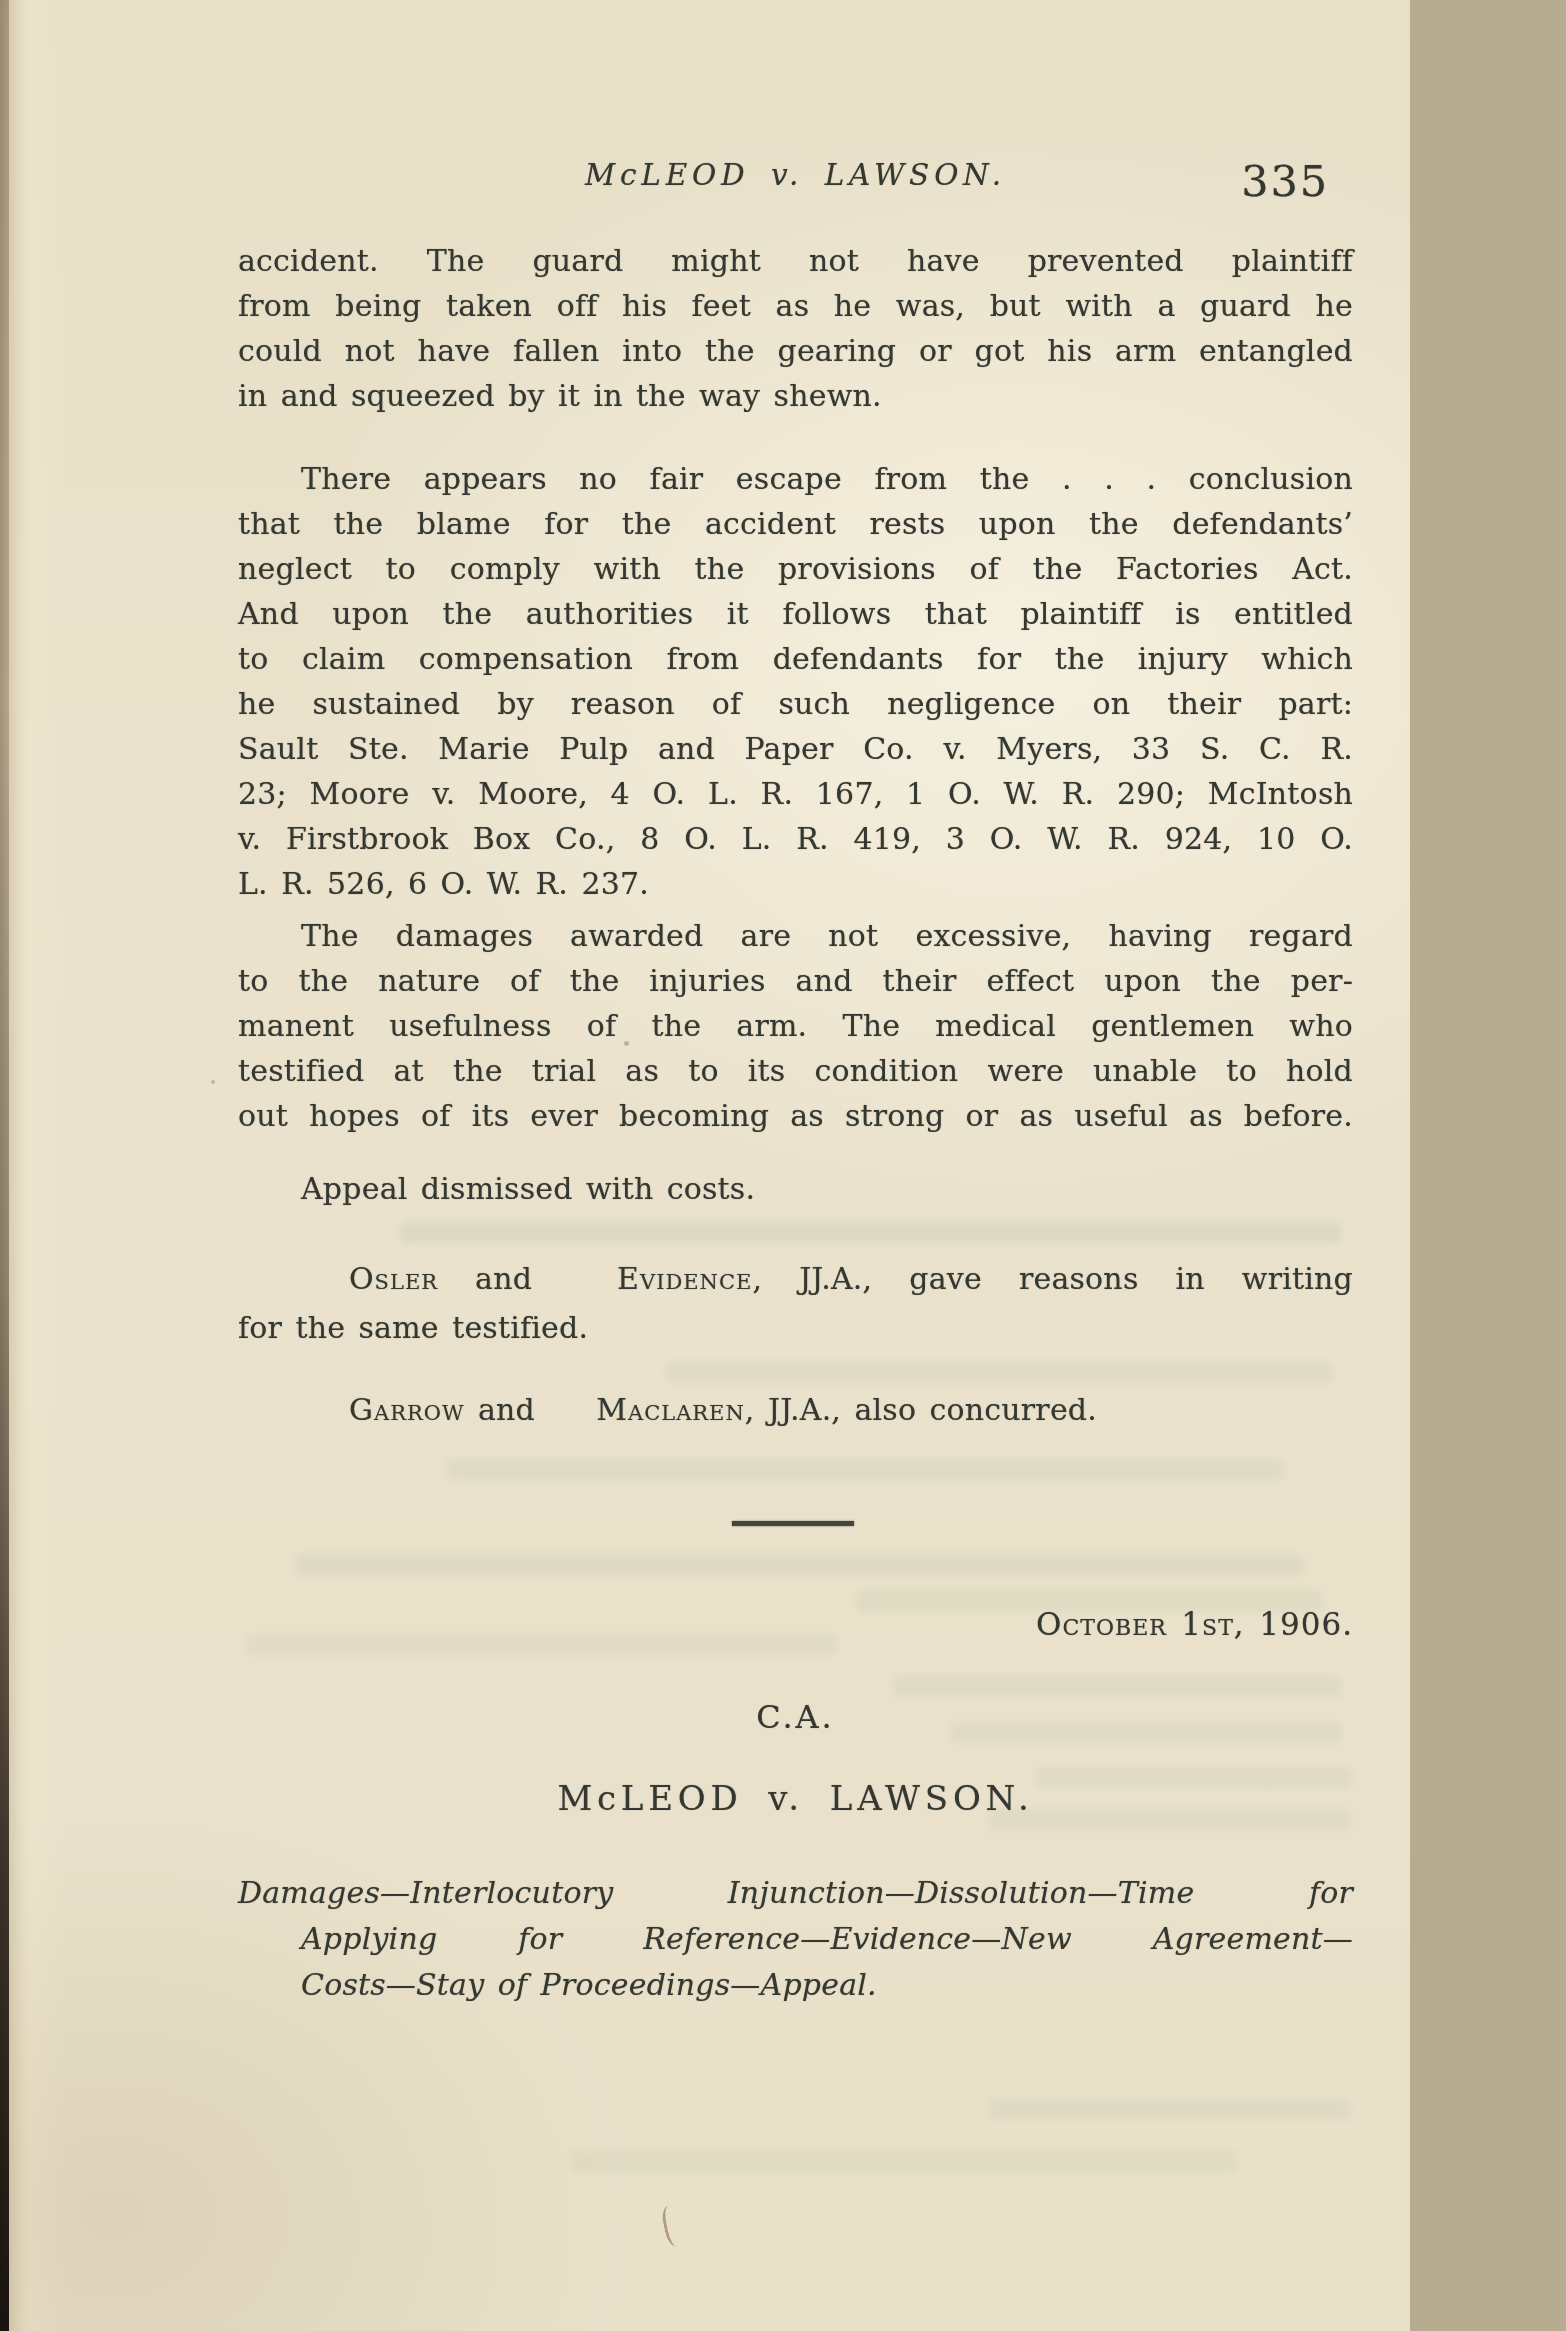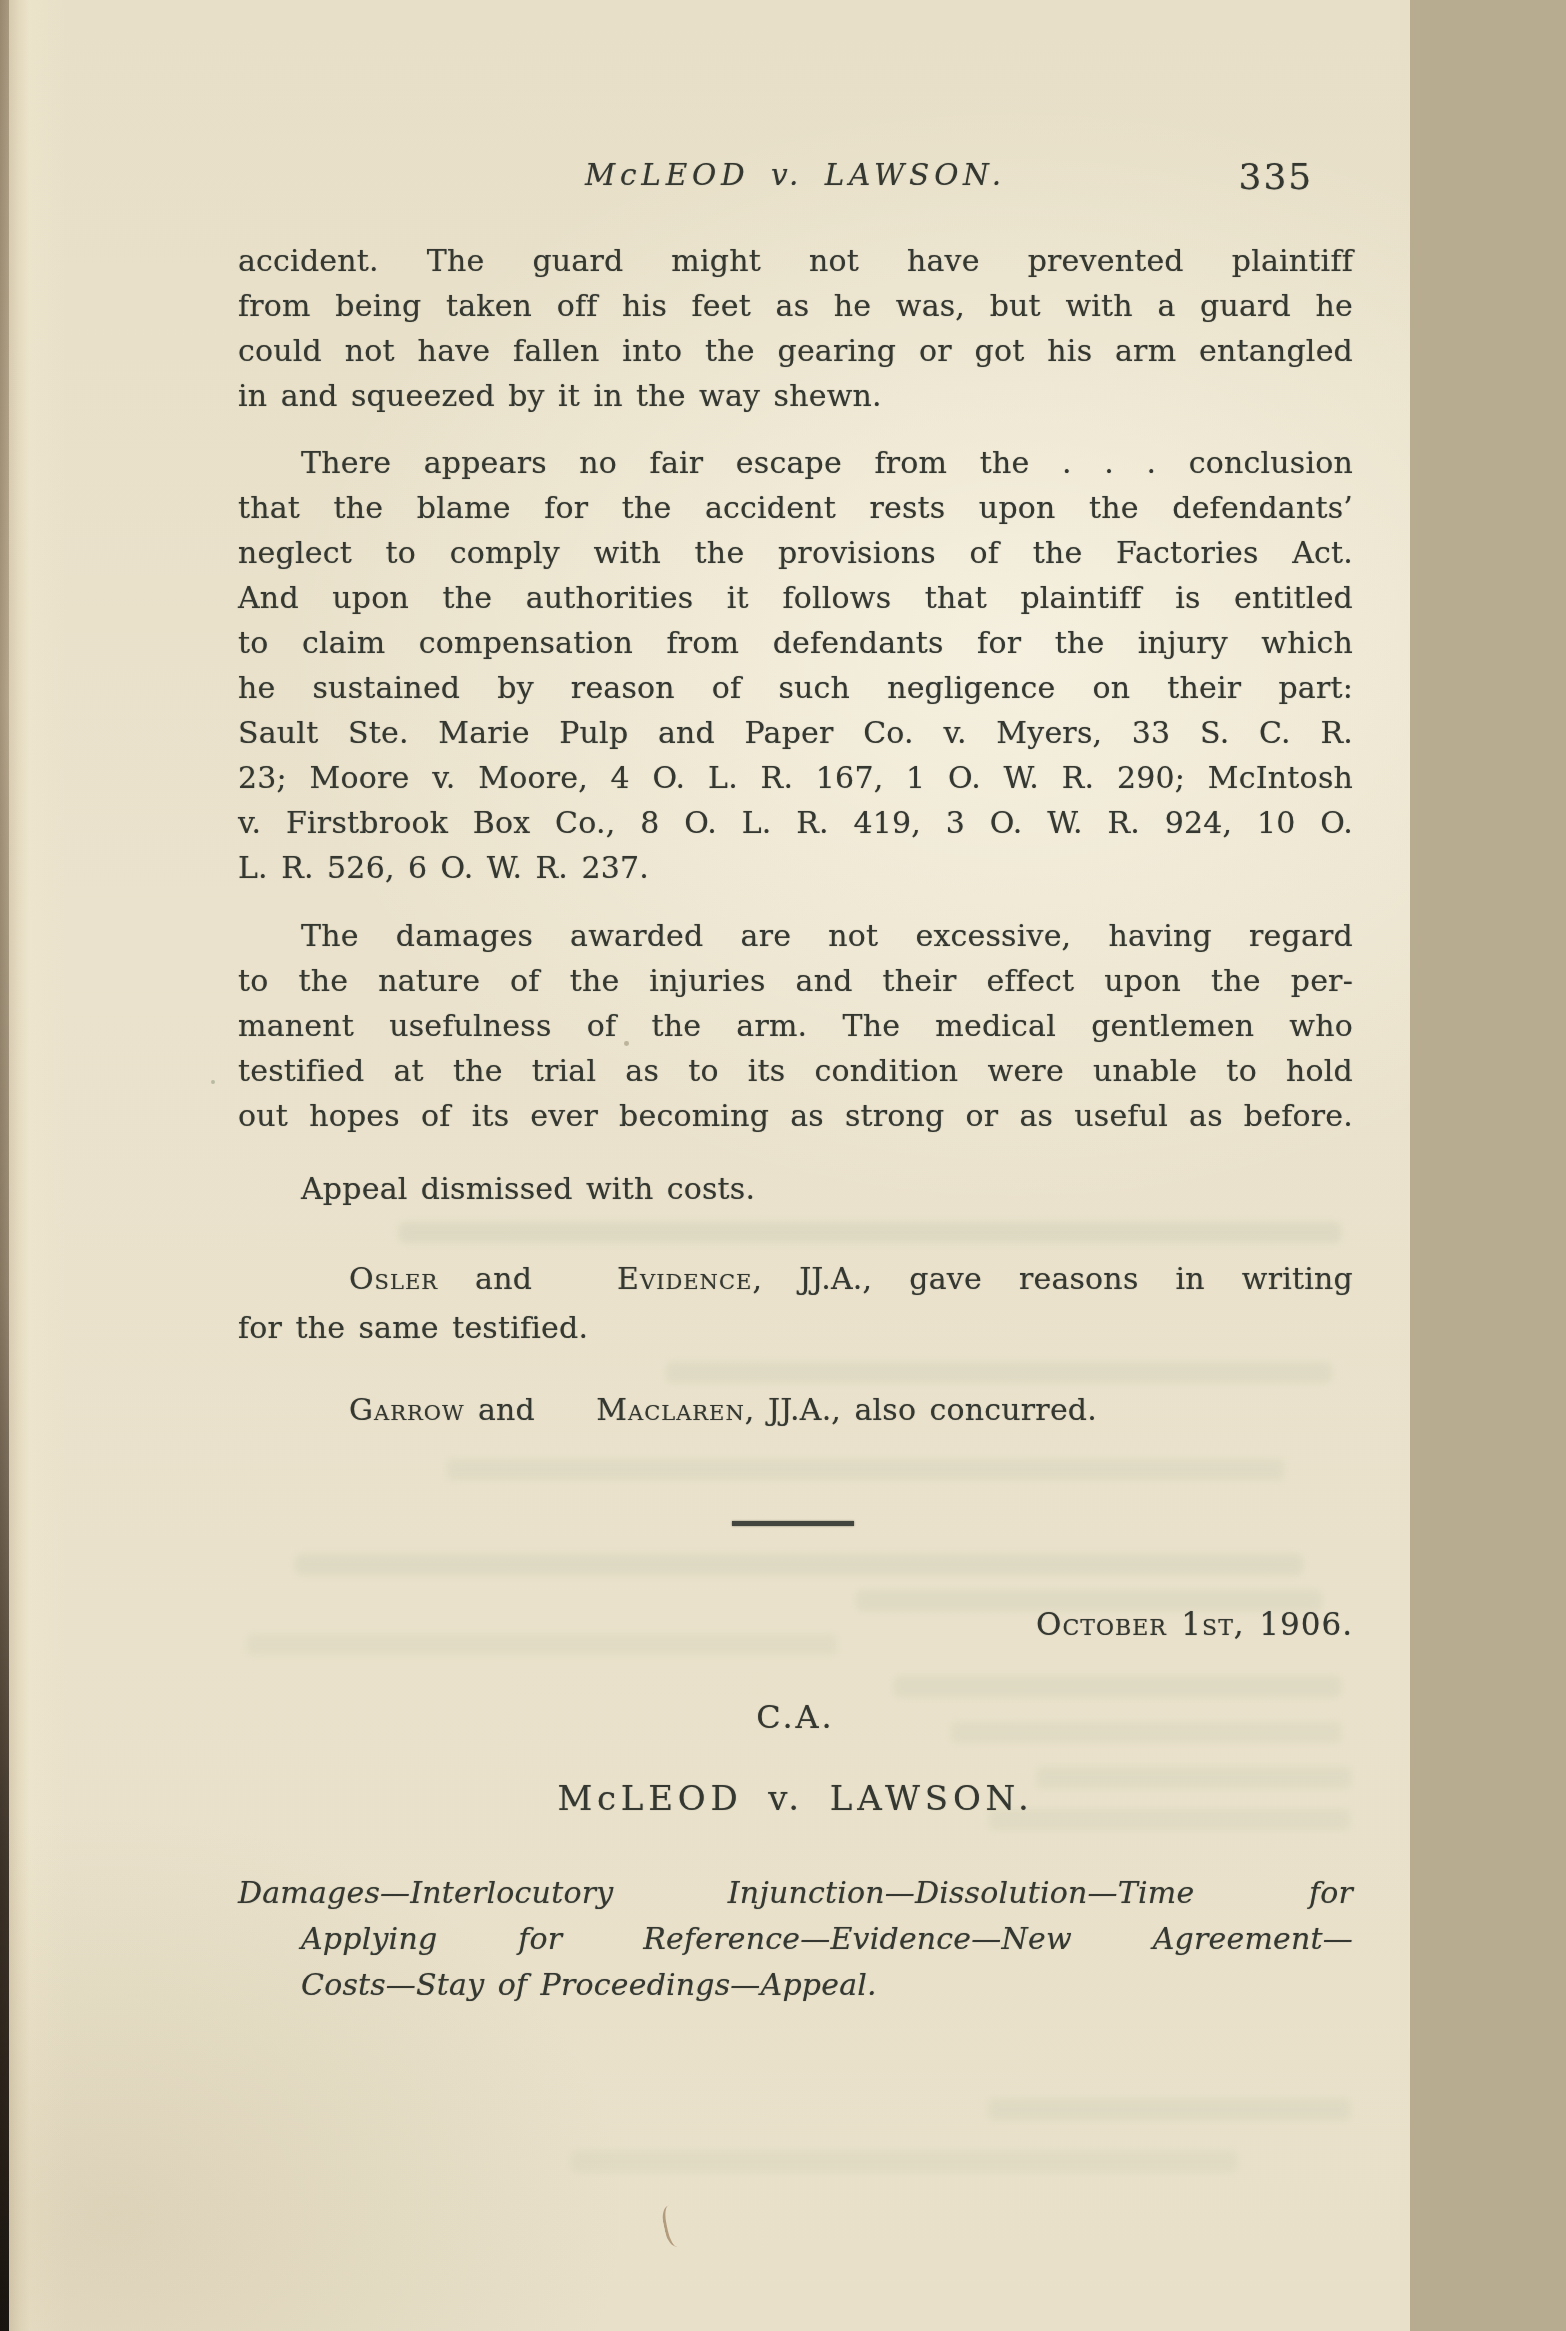--- a/index.html
+++ b/index.html
@@ -27,21 +27,21 @@
   .line{display:block;}
   .jl{text-align:justify;text-align-last:justify;}
   .ll{text-align:left;}
   .ind{padding-left:63px;}
   .sc{font-variant:small-caps;letter-spacing:1px;margin-left:48px;}
 
   .header-row{position:absolute;left:238px;top:158px;width:1115px;height:48px;}
   .running-title{display:block;text-align:center;font-style:italic;
     font-size:29.5px;letter-spacing:4.8px;word-spacing:.25em;
     text-shadow:0 0 1.1px rgba(52,56,49,.5);}
-  .page-num{position:absolute;right:40px;top:-1.9px;font-size:36px;letter-spacing:1.9px;
+  .page-num{position:absolute;right:24px;top:-1.9px;font-size:43px;letter-spacing:1.9px;
     text-shadow:0 0 1.1px rgba(52,56,49,.5);}
 
   .divider{position:absolute;left:732px;top:1521px;width:122px;height:4.8px;
     background:#42463e;box-shadow:0 0 1.9px rgba(60,60,50,.7);}
 
   .date-line{top:1602px;text-align:right;padding-right:48px;box-sizing:border-box;
     font-size:31px;}
   .court-line{top:1695px;text-align:center;font-size:32px;letter-spacing:2.9px;}
   .title-line{top:1776px;text-align:center;font-size:34px;letter-spacing:4.8px;word-spacing:.3em;}
   .headnote{top:1870px;font-style:italic;}
@@ -86,21 +86,21 @@
     <span class="page-num">335</span>
   </div>
 
   <div class="content-block txt" style="top:238px;">
     <span class="line jl">accident.  The guard might not have prevented plaintiff</span>
     <span class="line jl">from being taken off his feet as he was, but with a guard he</span>
     <span class="line jl">could not have fallen into the gearing or got his arm entangled</span>
     <span class="line ll">in and squeezed by it in the way shewn.</span>
   </div>
 
-  <div class="content-block txt" style="top:440px;">
+  <div class="content-block txt" style="top:456px;">
     <span class="line jl ind">There appears no fair escape from the .  .  . conclusion</span>
     <span class="line jl">that the blame for the accident rests upon the defendants’</span>
     <span class="line jl">neglect to comply with the provisions of the Factories Act.</span>
     <span class="line jl">And upon the authorities it follows that plaintiff is entitled</span>
     <span class="line jl">to claim compensation from defendants for the injury which</span>
     <span class="line jl">he sustained by reason of such negligence on their part:</span>
     <span class="line jl">Sault Ste. Marie Pulp and Paper Co. v. Myers, 33 S. C. R.</span>
     <span class="line jl">23; Moore v. Moore, 4 O. L. R. 167, 1 O. W. R. 290; McIntosh</span>
     <span class="line jl">v. Firstbrook Box Co., 8 O. L. R. 419, 3 O. W. R. 924, 10 O.</span>
     <span class="line ll">L. R. 526, 6 O. W. R. 237.</span>

